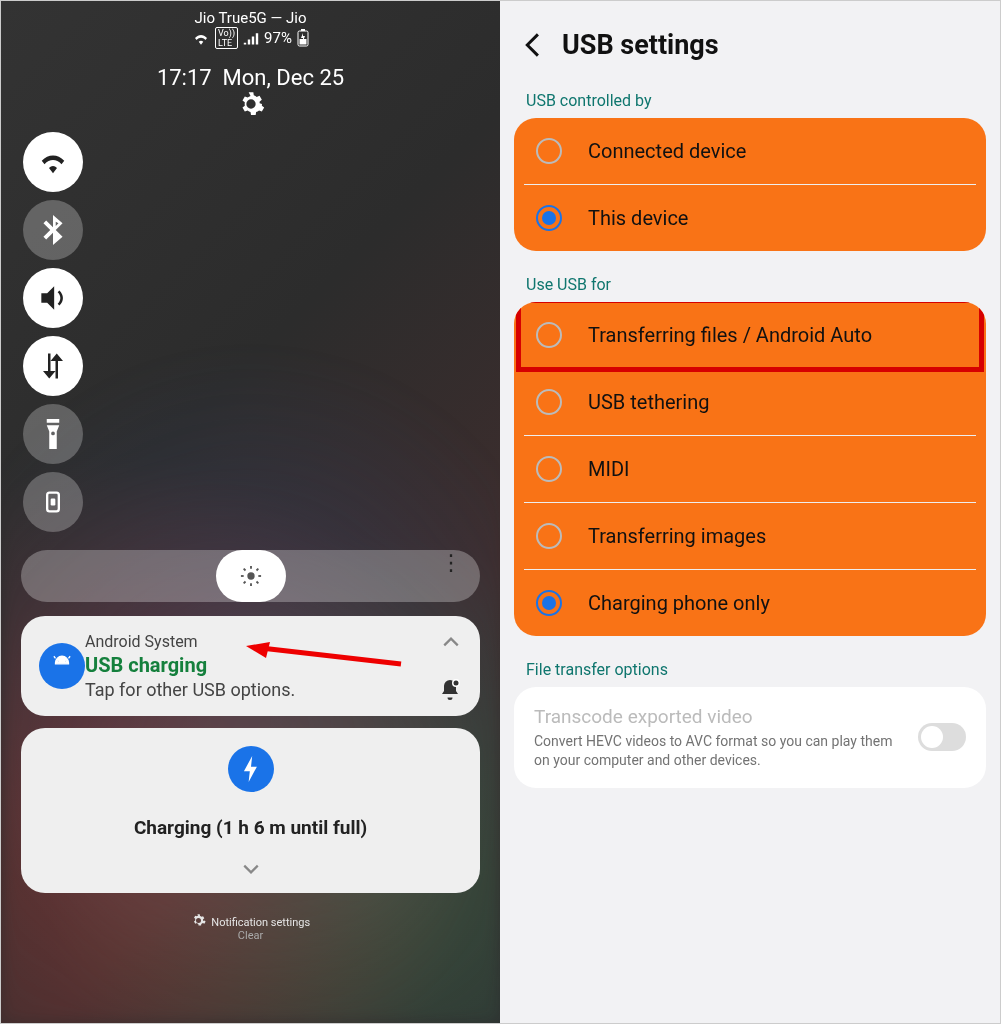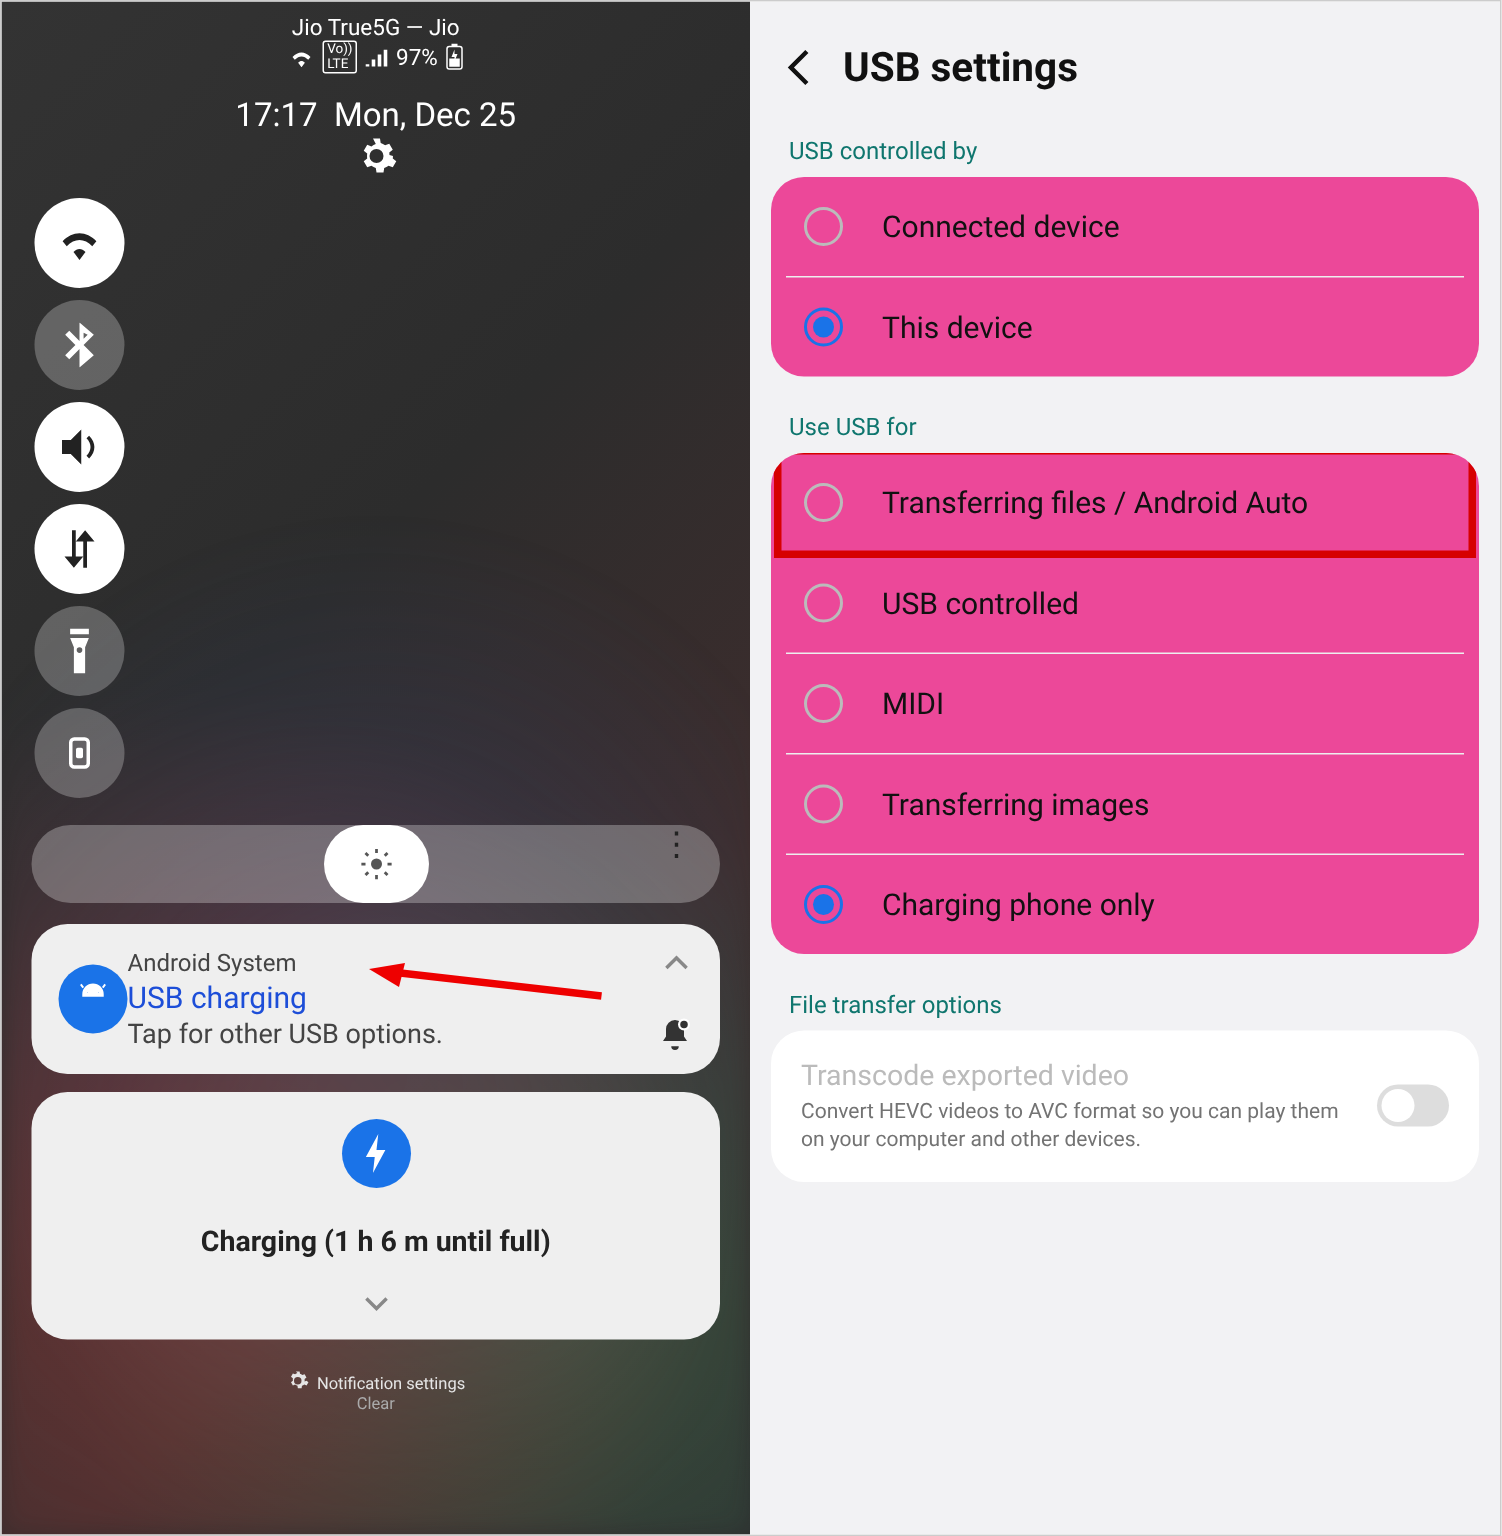--- a/index.html
+++ b/index.html
@@ -19,38 +19,38 @@
   .tg.off { background:rgba(255,255,255,.25); }
   .bright { margin:8px 20px 14px; height:52px; border-radius:26px; background:rgba(255,255,255,.28); display:flex; align-items:center; position:relative; }
   .bright .thumb { height:52px; width:70px; border-radius:26px; background:#fff; display:flex; align-items:center; justify-content:center; color:#444; }
   .bright .dots { position:absolute; right:18px; color:#222; font-size:22px; }
   .card { margin:12px 20px; background:#efefef; border-radius:24px; padding:16px 18px; }
   .card1 { position:relative; }
   .card-top { display:flex; gap:0; align-items:center; }
   .circ { width:46px; height:46px; border-radius:50%; display:flex; align-items:center; justify-content:center; color:#fff; flex-shrink:0; }
   .circ.blue { background:#1a73e8; }
   .card1 .txt .t1 { font-size:16px; color:#444; margin-bottom:2px; }
-  .card1 .txt .t2 { font-size:20px; color:#1d4ed8; font-weight:400; }
+  .card1 .txt .t2 { font-size:20px; color:#15803d; font-weight:700; }
   .card1 .txt .t3 { font-size:18px; color:#444; margin-top:2px; }
   .card1 .chev { position:absolute; top:20px; right:20px; color:#888; }
   .card1 .bell { position:absolute; bottom:14px; right:18px; color:#333; }
   .arrow { position:absolute; top:26px; left:225px; }
   .card2 { display:flex; align-items:center; gap:24px; padding:18px;font-weight:bold; }
   .card2 .t { font-size:19px; color:#222; flex:1; }
   .card2 .chev { color:#888; }
   .foot { display:flex; justify-content:space-between; align-items:center; padding:8px 28px; color:#e5e5e5; font-size:11px; }
   .foot .clear { color:#aaa; }
 
   
   .right { width:501px; height:100%; background:#f2f2f4; padding:0; overflow:hidden; }
   .rhead { display:flex; align-items:center; gap:20px; padding:28px 22px 8px; }
   .rhead .back { color:#111; }
   .rhead .title { font-size:27px; font-weight:700; color:#111; }
   .section-label { font-size:16px; color:#0f766e; padding:22px 26px 6px; }
-  .group { margin:2px 14px; background:#ec4899; border-radius:22px; overflow:hidden; }
+  .group { margin:2px 14px; background:#f97316; border-radius:22px; overflow:hidden; }
   .row { display:flex; align-items:center; gap:26px; padding:20px 22px; font-size:20px; color:#111; }
   .row + .row { border-top:1px solid #eee; margin:0 10px; padding-left:12px; padding-right:12px; }
   .radio { width:26px; height:26px; border-radius:50%; border:2px solid #bbb; flex-shrink:0; position:relative; }
   .radio.sel { border-color:#1a73e8; }
   .radio.sel::after { content:""; position:absolute; inset:4px; border-radius:50%; background:#1a73e8; }
   .row-hl { position:relative; }
   .row-hl::after { content:""; position:absolute; inset:-4px 2px; border:5px solid #d60000; pointer-events:none; }
   .ft-group { margin:2px 14px 0; background:#fff; border-radius:22px; padding:18px 20px; display:flex; gap:14px; align-items:flex-start; }
   .ft-group .ft-txt { flex:1; }
   .ft-group .ft-title { font-size:19px; color:#bbb; margin-bottom:4px; }
@@ -217,21 +217,21 @@
   </div>
 
   <div class="section-label">Use USB for</div>
   <div class="group">
     <div class="row row-hl">
       <span class="radio"></span>
       <span>Transferring files / Android Auto</span>
     </div>
     <div class="row">
       <span class="radio"></span>
-      <span>USB controlled</span>
+      <span>USB tethering</span>
     </div>
     <div class="row">
       <span class="radio"></span>
       <span>MIDI</span>
     </div>
     <div class="row">
       <span class="radio"></span>
       <span>Transferring images</span>
     </div>
     <div class="row">

